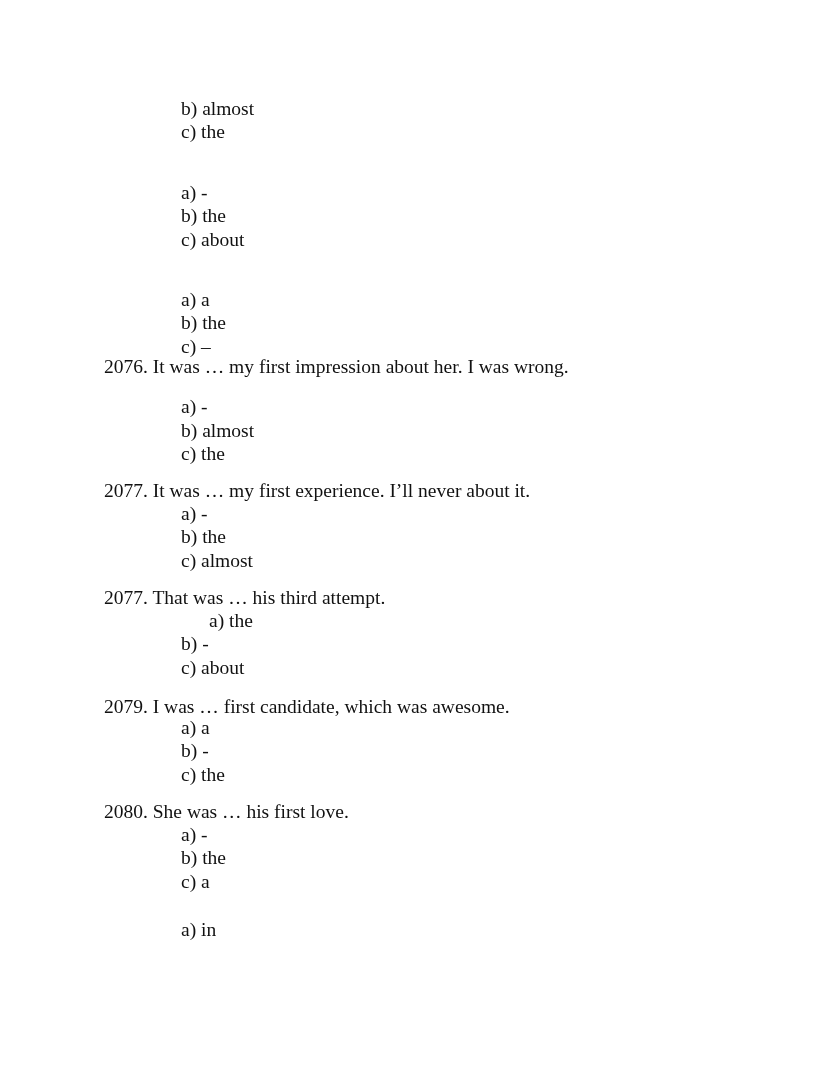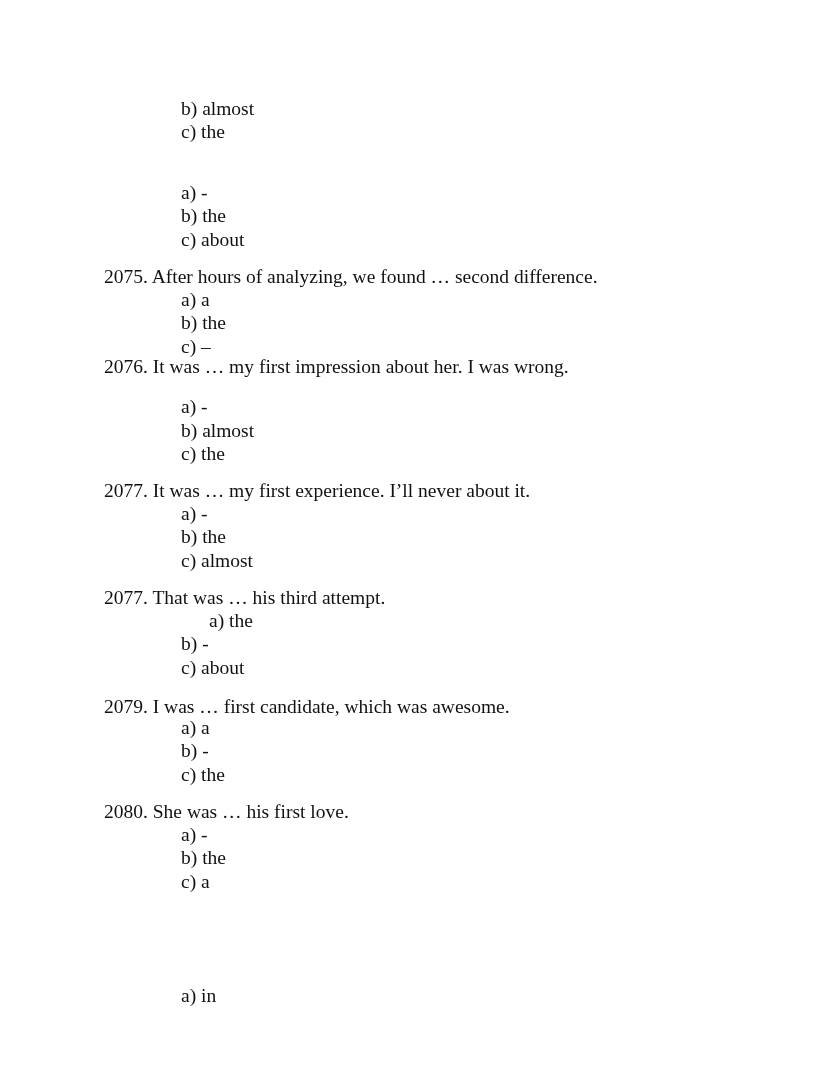--- a/index.html
+++ b/index.html
@@ -38,21 +38,20 @@
 
 <div class="page">
 
   <div class="line opt-line" style="top:97px;"><span>b)</span> <span>almost</span></div>
   <div class="line opt-line" style="top:120px;"><span>c)</span> <span>the</span></div>
 
   <div class="line opt-line" style="top:181px;"><span>a)</span> <span>-</span></div>
   <div class="line opt-line" style="top:204px;"><span>b)</span> <span>the</span></div>
   <div class="line opt-line" style="top:228px;"><span>c)</span> <span>about</span></div>
 
-  <div class="line q-line" style="top:265px;"><span>2075.</span> <span>After hours of analyzing, we found … second difference.</span></div>
   <div class="line opt-line" style="top:288px;"><span>a)</span> <span>a</span></div>
   <div class="line opt-line" style="top:311px;"><span>b)</span> <span>the</span></div>
   <div class="line opt-line" style="top:335px;"><span>c)</span> <span>–</span></div>
 
   <div class="line q-line" style="top:355px;text-align:center;"><span>2076.</span> <span>It was … my first impression about her. I was wrong.</span></div>
   <div class="line opt-line" style="top:395px;"><span>a)</span> <span>-</span></div>
   <div class="line opt-line" style="top:419px;"><span>b)</span> <span>almost</span></div>
   <div class="line opt-line" style="top:442px;"><span>c)</span> <span>the</span></div>
 
   <div class="line q-line" style="top:479px;"><span>2077.</span> <span>It was … my first experience. I’ll never about it.</span></div>
@@ -68,15 +67,15 @@
   <div class="line q-line" style="top:695px;"><span>2079.</span> <span>I was … first candidate, which was awesome.</span></div>
   <div class="line opt-line" style="top:716px;"><span>a)</span> <span>a</span></div>
   <div class="line opt-line" style="top:739px;"><span>b)</span> <span>-</span></div>
   <div class="line opt-line" style="top:763px;"><span>c)</span> <span>the</span></div>
 
   <div class="line q-line" style="top:800px;"><span>2080.</span> <span>She was … his first love.</span></div>
   <div class="line opt-line" style="top:823px;"><span>a)</span> <span>-</span></div>
   <div class="line opt-line" style="top:846px;"><span>b)</span> <span>the</span></div>
   <div class="line opt-line" style="top:870px;"><span>c)</span> <span>a</span></div>
 
-  <div class="line opt-line" style="top:984px;"><span>a)</span> <span>in</span></div>
+  <div class="line opt-line" style="top:918px;"><span>a)</span> <span>in</span></div>
 
 </div>
 
 </body></html>

